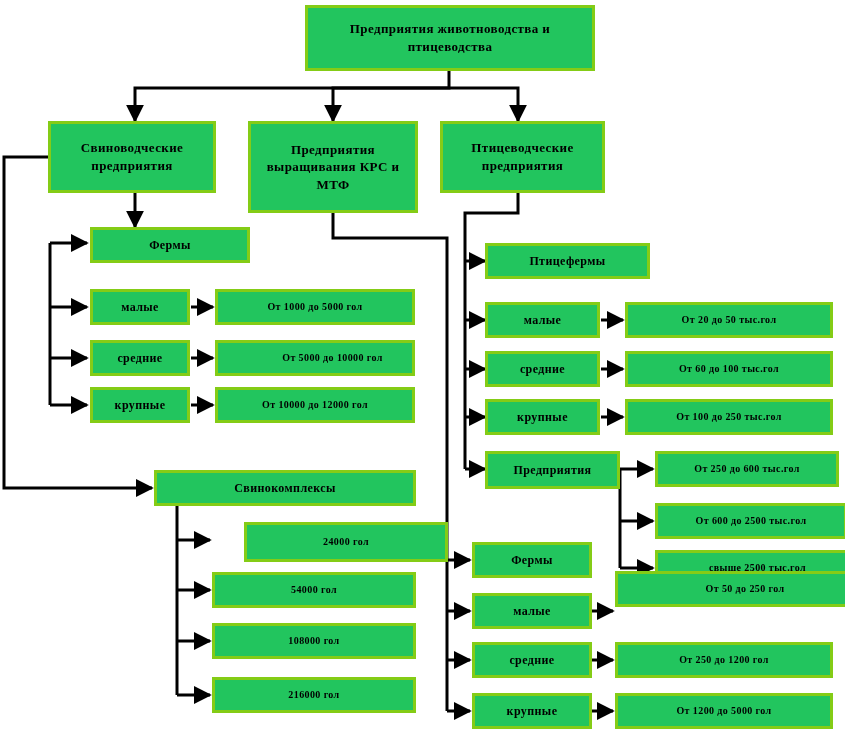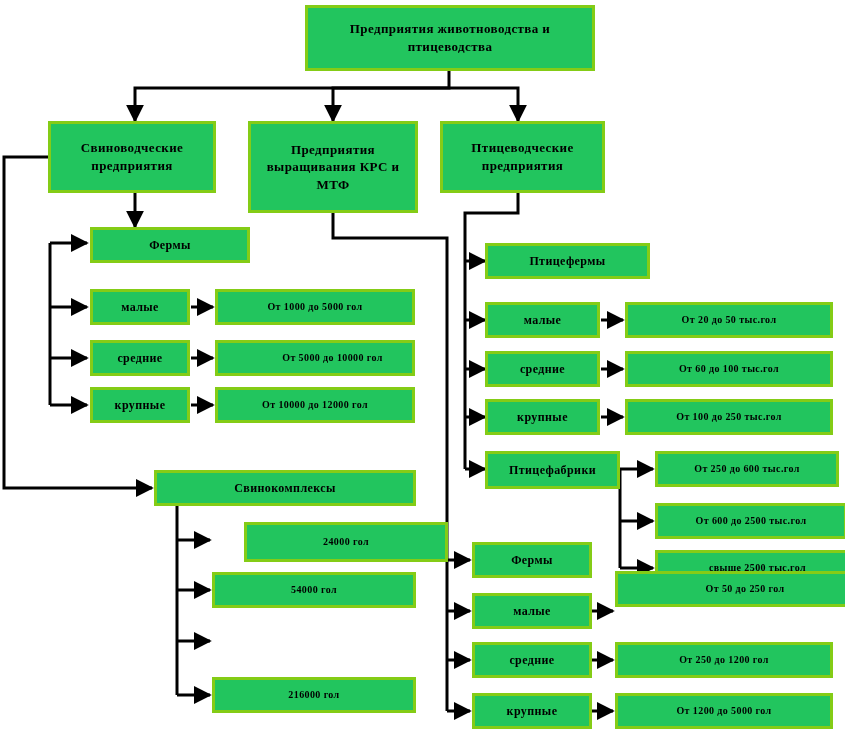--- a/index.html
+++ b/index.html
@@ -160,20 +160,23 @@
   <div class="node t-group" style="left:154px; top:470px; width:262px; height:36px;">
     <span class="lbl">Свинокомплексы</span>
   </div>
 
   <div class="node t-val" style="left:196px; top:522px; width:204px; height:40px;margin-left:48px;">
     <span class="lbl">24000 гол</span>
   </div>
   <div class="node t-val" style="left:212px; top:572px; width:204px; height:36px;">
     <span class="lbl">54000 гол</span>
   </div>
+  <div class="node t-val" style="left:212px; top:623px; width:204px; height:36px;">
+    <span class="lbl">108000 гол</span>
+  </div>
   <div class="node t-val" style="left:212px; top:677px; width:204px; height:36px;">
     <span class="lbl">216000 гол</span>
   </div>
 
   <div class="node t-group" style="left:485px; top:243px; width:165px; height:36px;">
     <span class="lbl">Птицефермы</span>
   </div>
 
   <div class="node t-size" style="left:485px; top:302px; width:115px; height:36px;">
     <span class="lbl">малые</span>
@@ -190,21 +193,21 @@
   </div>
 
   <div class="node t-size" style="left:485px; top:399px; width:115px; height:36px;">
     <span class="lbl">крупные</span>
   </div>
   <div class="node t-val" style="left:625px; top:399px; width:208px; height:36px;">
     <span class="lbl">От 100 до 250 тыс.гол</span>
   </div>
 
   <div class="node t-group" style="left:485px; top:451px; width:135px; height:38px;">
-    <span class="lbl">Птицефабрики</span>
+    <span class="lbl">Предприятия</span>
   </div>
 
   <div class="node t-val" style="left:655px; top:451px; width:184px; height:36px;">
     <span class="lbl">От 250 до 600 тыс.гол</span>
   </div>
   <div class="node t-val" style="left:655px; top:503px; width:192px; height:36px;">
     <span class="lbl">От 600 до 2500 тыс.гол</span>
   </div>
   <div class="node t-val" style="left:655px; top:550px; width:205px; height:36px;">
     <span class="lbl">свыше 2500 тыс.гол</span>

